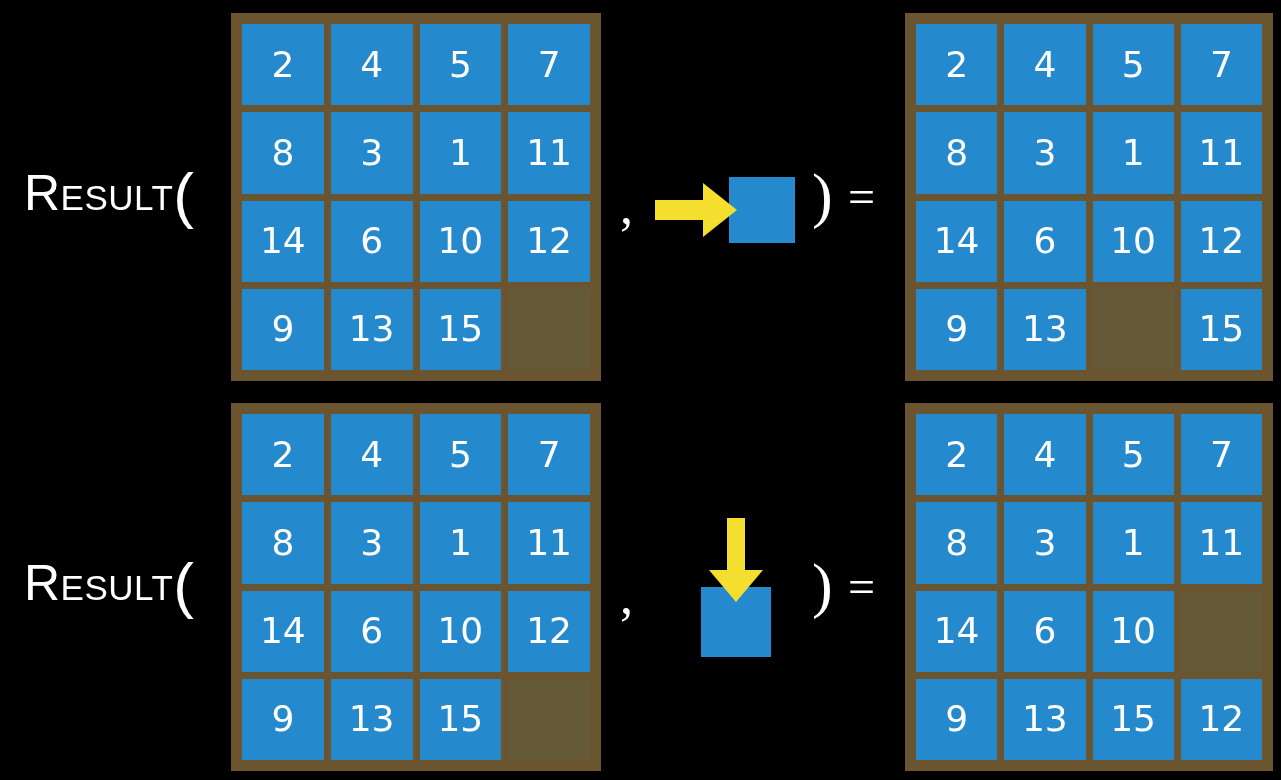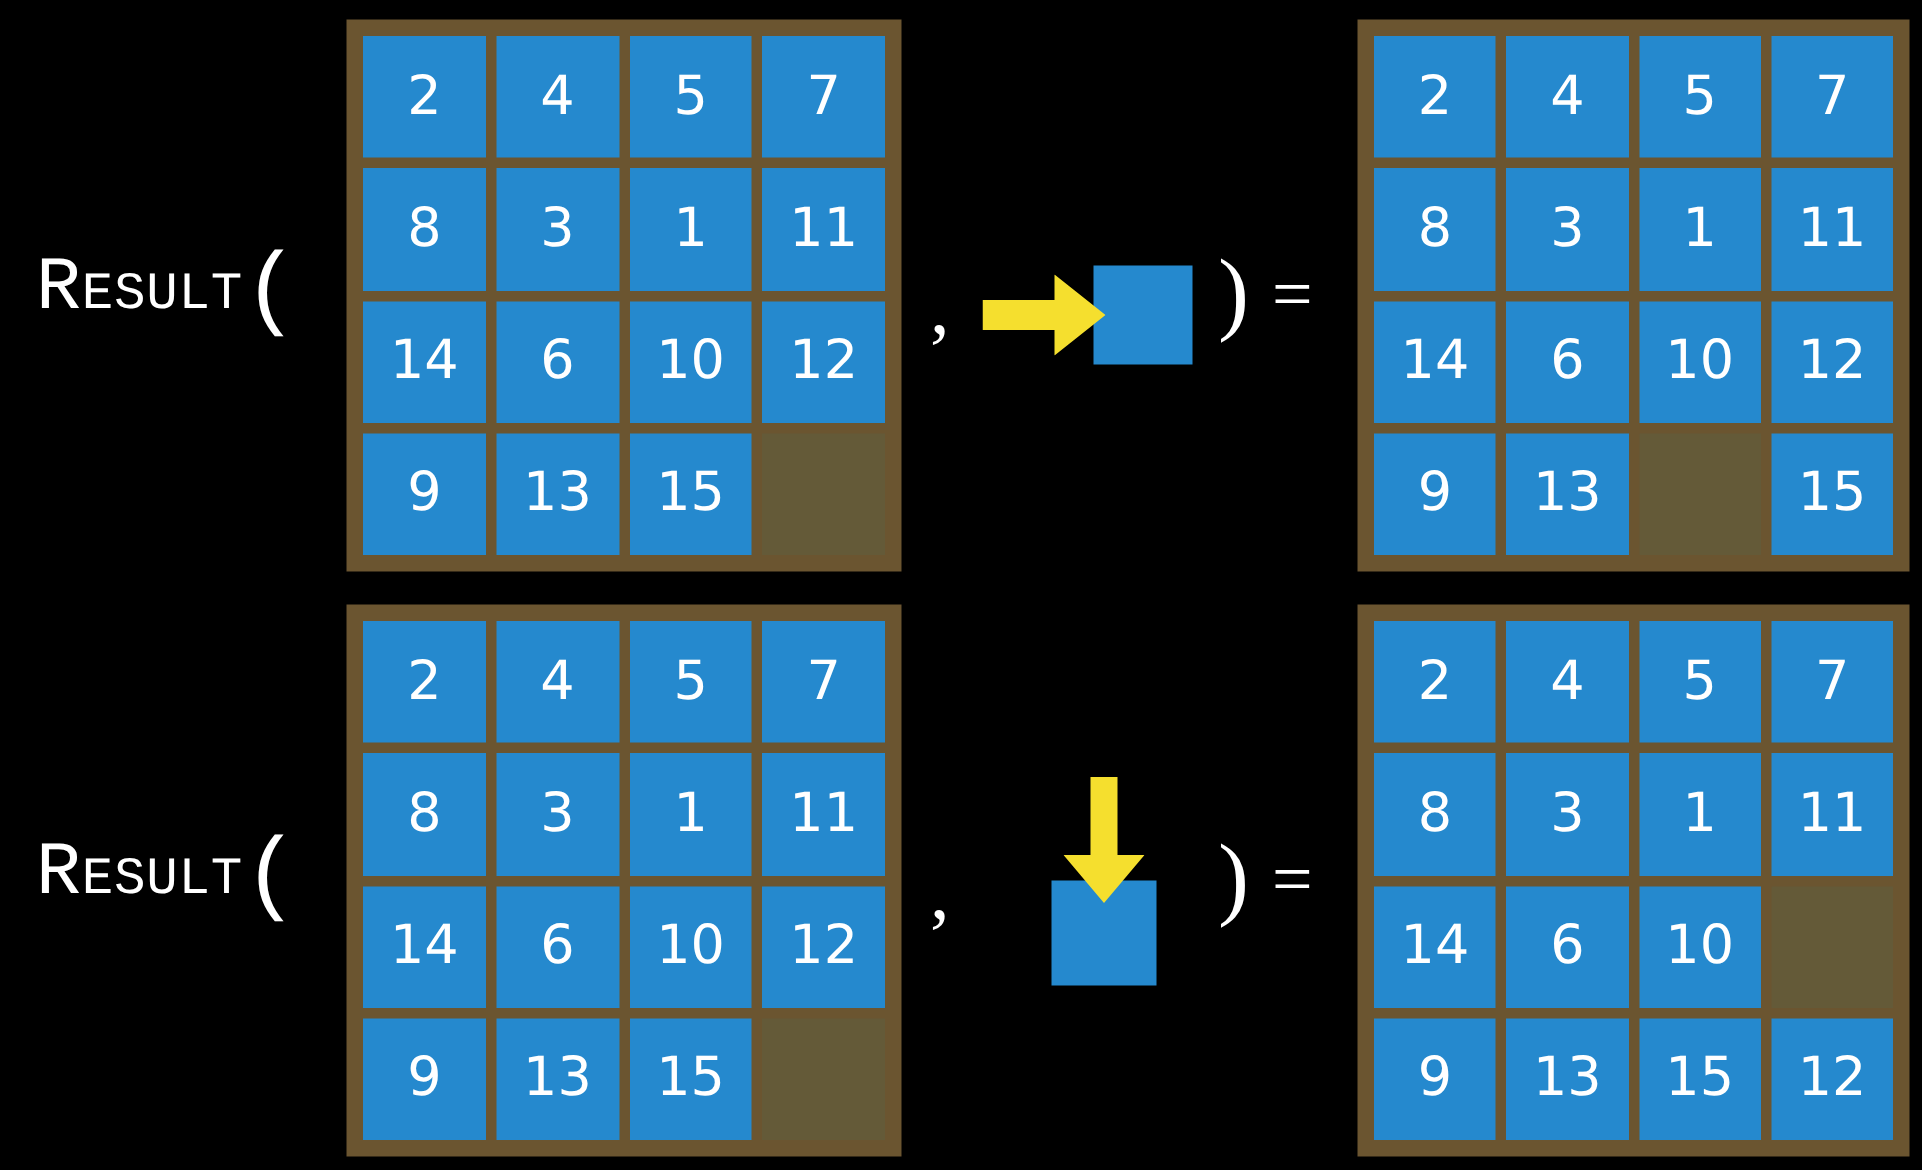--- a/index.html
+++ b/index.html
@@ -33,21 +33,21 @@
   .row-top { top: 0; }
   .row-bottom { top: 390px; }
 
   
   .result-label {
     position: absolute;
     left: 24px;
     top: 50%;
     transform: translateY(-50%);
     color: #ffffff;
-    font-family: Liberation Mono, monospace;
+    font-family: Liberation Sans, sans-serif;
     font-size: 50px;
     line-height: 1;
     white-space: nowrap;
     font-variant: small-caps;
     letter-spacing: 0.5px;
   }
   .result-label .paren {
     font-variant: normal;
     font-size: 62px;
     vertical-align: -6px;

